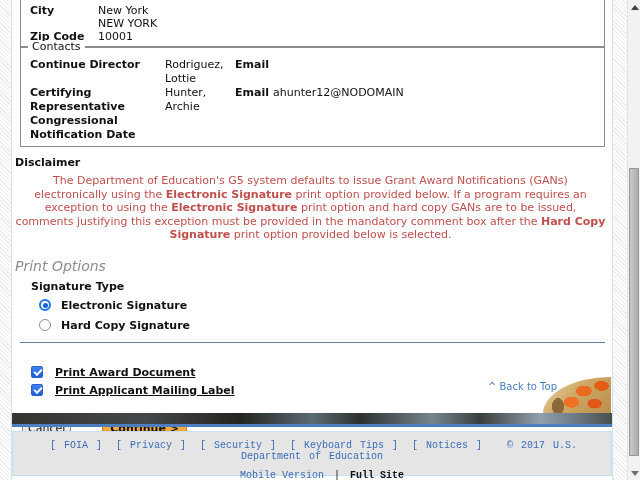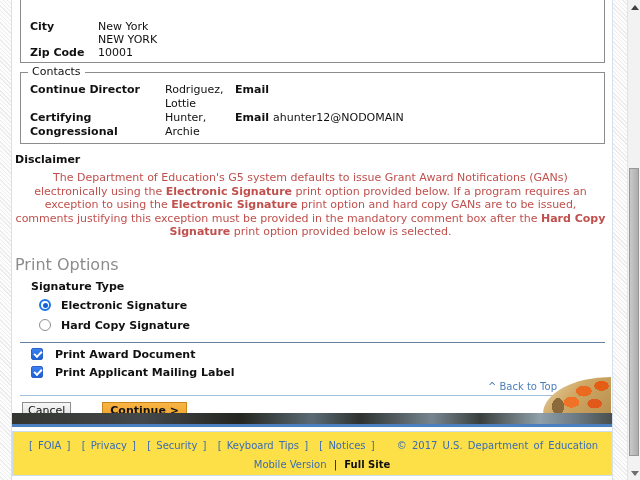--- a/index.html
+++ b/index.html
@@ -17,48 +17,48 @@
   .tri-up { width:0; height:0; border-left:4px solid transparent; border-right:4px solid transparent; border-bottom:5px solid #404040; }
   .tri-down { width:0; height:0; border-left:4px solid transparent; border-right:4px solid transparent; border-top:5px solid #6e6e6e; }
   .sb-thumb { position:absolute; left:1px; top:168px; width:10px; height:288px;
     background:linear-gradient(90deg,#c9c9c9,#adadad); border:1px solid #979797; }
 
   
   .content { position:absolute; left:11px; top:0; width:602px; height:480px;
     background:#fff; border-left:1px solid #d5e2ee; border-right:1px solid #d5e2ee; }
 
   .fieldset { margin:0 7px 0 8px; border:1px solid #8c8c8c; background:#fff; position:relative; }
-  .fs-address { border-top:none; padding:20px 0 3px 9px; }
+  .fs-address { border-top:none; padding:4px 0 3px 9px; }
   .addr-row { display:flex; line-height:13px; }
   .addr-label { width:68px; font-weight:bold; }
-  .fs-contacts { margin-top:9px; padding:10px 13px 4px 9px; }
+  .fs-contacts { padding:10px 13px 4px 9px; }
   .legend { position:absolute; top:-7px; left:7px; background:#fff; padding:0 4px; line-height:12px; }
   .contact-row { display:grid; grid-template-columns:131px 66px 34px auto; column-gap:4px; line-height:14px; }
   .c-label { font-weight:bold; }
   .c-email-label { font-weight:bold;text-align:center; }
 
   .disclaimer-heading { margin:9px 0 0 3px; font-weight:bold; }
   .disclaimer-text { margin:5px 6px 0 3px; color:#c0504d; line-height:13.5px;text-align:center; }
   .disclaimer-text b { font-weight:bold; }
 
-  .print-options-label { margin:16px 0 0 3px; color:#8c8c8c; font-size:16px; }
+  .print-options-label { margin:16px 0 0 3px; color:#8c8c8c; font-size:14px;font-style:italic; }
   .signature-type { margin:6px 0 0 19px; font-weight:bold; }
 
   .radio-row { margin:6px 0 0 27px; display:flex; align-items:center; height:13px; }
   .radio-row + .radio-row { margin-top:7px; }
   .radio { width:12px; height:12px; border-radius:50%; border:1px solid #8a9094; background:#fff;
     display:flex; align-items:center; justify-content:center; flex:0 0 auto; }
   .radio.selected { border:2px solid #1b76e8; }
   .radio.selected .dot { width:5px; height:5px; border-radius:50%; background:#1560d8; }
   .radio-label { margin-left:10px; font-weight:bold; }
 
   .hr1 { margin:10px 7px 0 8px; border-top:1px solid #64829f; }
   .hr2 { margin:16px 7px 0 8px; border-top:1px solid #9fc0dd; }
 
-  .check-row { margin:5px 0 0 19px; display:flex; align-items:center; height:13px; }
+  .check-row { margin:23px 0 0 19px; display:flex; align-items:center; height:13px;text-decoration:underline; }
   .check-row + .check-row { margin-top:5px; }
   .checkbox { width:12px; height:12px; border-radius:2px; border:1px solid #2a60c8;
     background:linear-gradient(#3d82ef,#1d5fd6); position:relative; flex:0 0 auto; }
   .checkbox::after { content:""; position:absolute; left:2px; top:2px; width:6px; height:3px;
     border-left:2px solid #fff; border-bottom:2px solid #fff; transform:rotate(-45deg); }
   .check-label { margin-left:12px; font-weight:bold; }
 
   .button-row { margin:6px 0 0 10px; display:flex; align-items:center; }
   .btn { font-family:inherit; font-size:11px; line-height:13px; cursor:pointer; }
   .btn-cancel { background:linear-gradient(#f6f6f6,#dedede); border:1px solid #8f8f8f;
@@ -79,21 +79,21 @@
       linear-gradient(135deg,#ecd9b0,#cfa865 45%,#b98f4e);
   }
 
   .photo-strip { position:absolute; left:0; top:413px; width:100%; height:14px;
     border-bottom:3px solid #4b7fc0;
     background:linear-gradient(90deg,#33352f 0%,#44484a 22%,#23251f 38%,#5a6a74 50%,
       #2e3230 58%,#75858f 70%,#3a3f3d 78%,#8fa0aa 88%,#6b7a84 94%,#494f4d 100%);
   }
 
   .footer { position:absolute; left:0; top:431px; width:100%; height:45px;
-    background:#fde047; border:1px solid #c9ddf0; text-align:center; font-size:10px; }
+    background:#e5e5e5; border:1px solid #c9ddf0; text-align:center; font-size:10px;font-family:Liberation Mono, monospace; }
   .footer-line1 { margin-top:8px; word-spacing:2px; }
   .footer a { color:#3a6cb5; text-decoration:none; }
   .footer .copyright { color:#3a6cb5; margin-left:14px; }
   .footer-link { margin:0 3px; }
   .footer-line2 { margin-top:8px;padding-left:20px; }
   .footer-sep { color:#111; margin:0 4px; }
   .full-site { font-weight:bold; color:#111; }
 </style>
 </head>
 <body>
@@ -118,24 +118,30 @@
     </div>
 
     <div class="fieldset fs-contacts">
       <span class="legend">Contacts</span>
       <div class="contact-row">
         <span class="c-label">Continue Director</span>
         <span>Rodriguez, Lottie</span>
         <span class="c-email-label">Email</span>
       </div>
       <div class="contact-row">
-        <span class="c-label">Certifying Congressional</span>
+        <span class="c-label">Certifying Representative</span>
         <span>Hunter, Archie</span>
         <span class="c-email-label">Email</span>
         <span>ahunter12@NODOMAIN</span>
+      </div>
+      <div class="contact-row">
+        <span class="c-label">Congressional Notification Date</span>
+        <span></span>
+        <span></span>
+        <span></span>
       </div>
     </div>
 
     <div class="disclaimer-heading">Disclaimer</div>
     <div class="disclaimer-text"><span>The Department of Education's G5 system defaults to issue Grant Award Notifications (GANs) electronically using the </span><b>Electronic Signature</b><span> print option provided below. If a program requires an exception to using the </span><b>Electronic Signature</b><span> print option and hard copy GANs are to be issued, comments justifying this exception must be provided in the mandatory comment box after the </span><b>Hard Copy Signature</b><span> print option provided below is selected.</span></div>
 
     <div class="print-options-label">Print Options</div>
     <div class="signature-type">Signature Type</div>
 
     <div class="radio-row">

